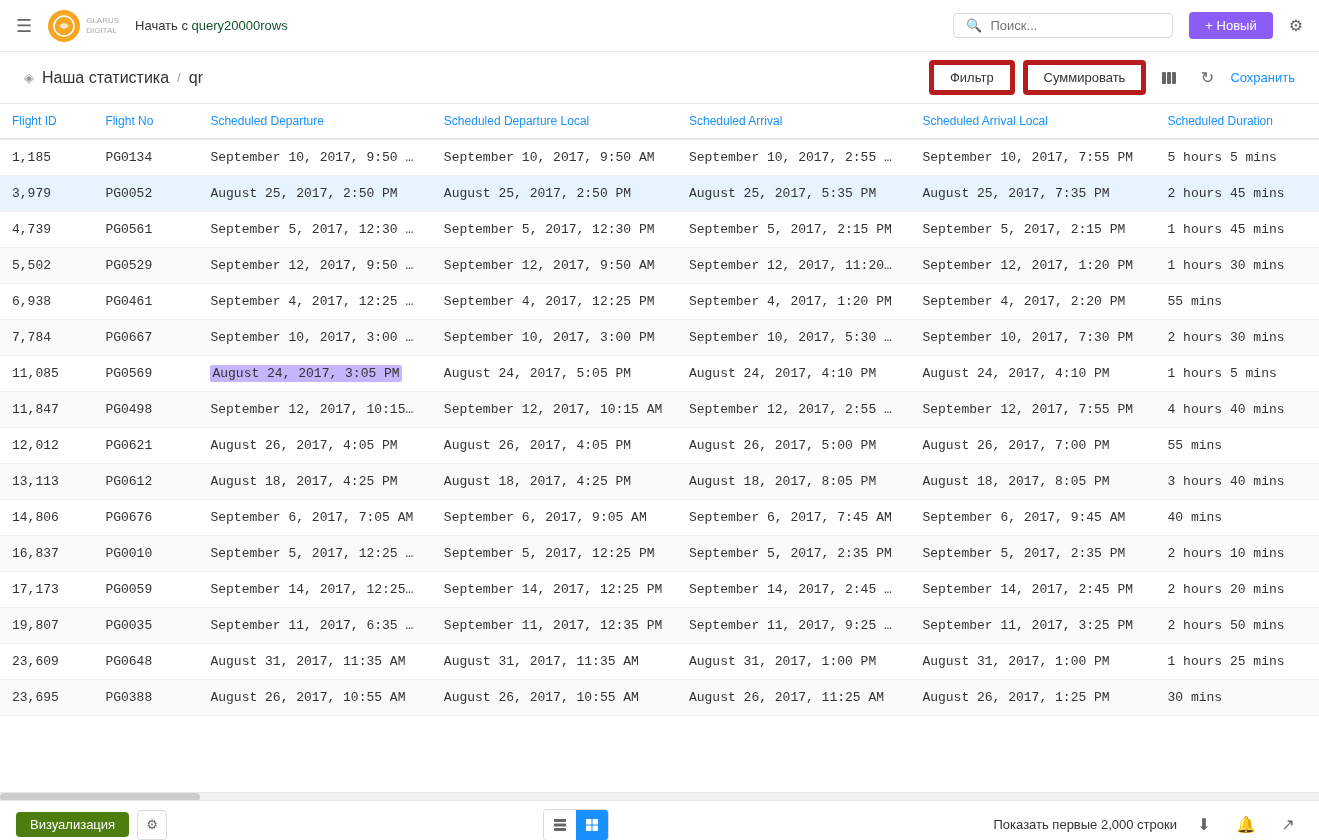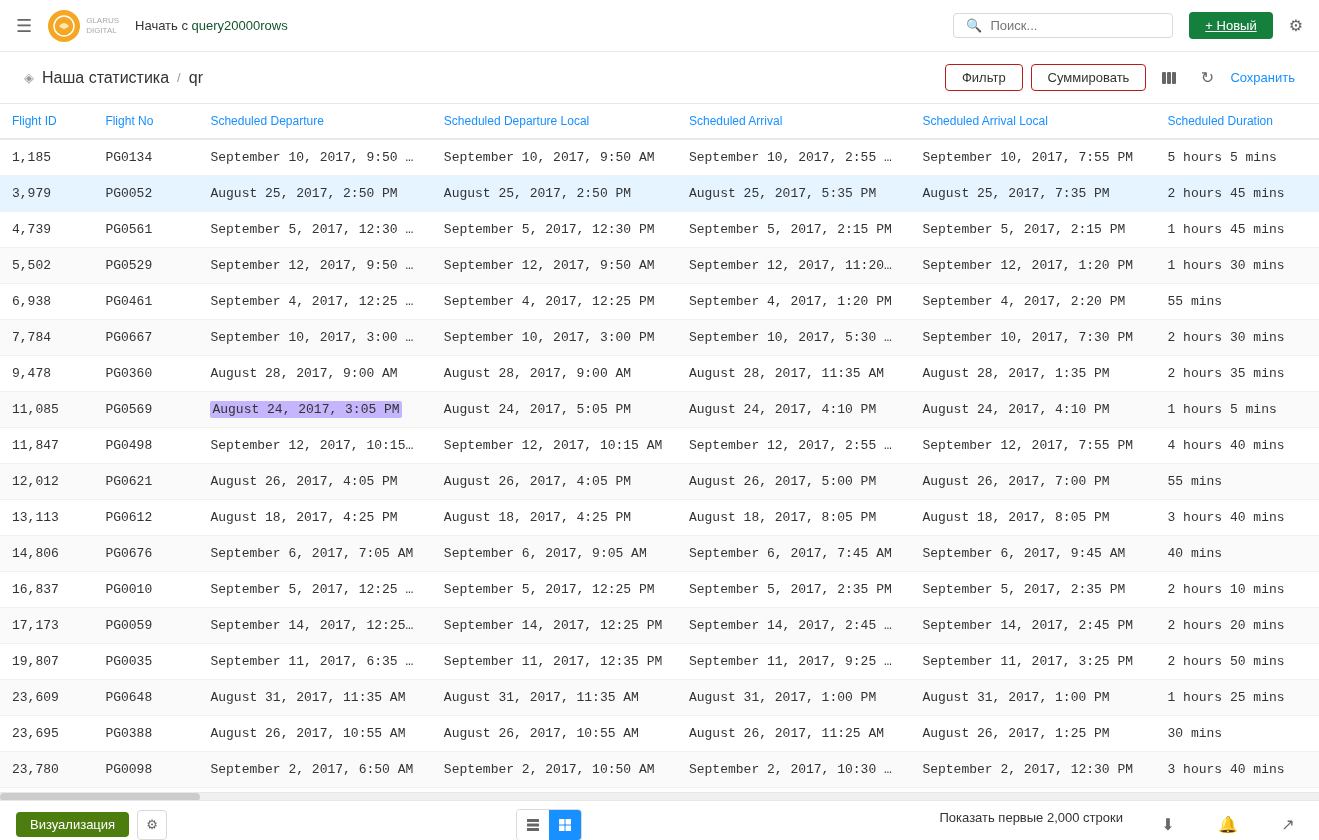--- a/index.html
+++ b/index.html
@@ -8,31 +8,31 @@
     
     .header { display: flex; align-items: center; height: 52px; border-bottom: 1px solid #e8e8e8; padding: 0 16px; gap: 16px; }
     .hamburger { cursor: pointer; color: #666; font-size: 18px; }
     .logo { display: flex; align-items: center; gap: 6px; }
     .logo-circle { width: 32px; height: 32px; border-radius: 50%; background: #f5a623; display: flex; align-items: center; justify-content: center; color: white; font-size: 11px; font-weight: bold; }
     .logo-text { font-size: 9px; color: #999; line-height: 1.2; }
     .nav-link { font-size: 13px; color: #333; }
     .nav-link a { color: #14532d; text-decoration: none; }
     .search-bar { margin-left: auto; display: flex; align-items: center; border: 1px solid #d9d9d9; border-radius: 4px; padding: 4px 12px; gap: 8px; width: 220px; background: #fff; }
     .search-bar input { border: none; outline: none; font-size: 13px; color: #999; width: 100%; }
-    .new-btn { display: flex; align-items: center; gap: 6px; background: #15803d; color: white; border: none; border-radius: 4px; padding: 6px 16px; font-size: 13px; cursor: pointer; text-decoration: underline; }
+    .new-btn { display: flex; align-items: center; gap: 6px; background: #8b5cf6; color: white; border: none; border-radius: 4px; padding: 6px 16px; font-size: 13px; cursor: pointer; }
     .settings-icon { font-size: 16px; color: #666; cursor: pointer; }
 
     
     .breadcrumb-bar { display: flex; align-items: center; height: 52px; padding: 0 24px; border-bottom: 1px solid #e8e8e8; gap: 8px; }
     .breadcrumb-icon { color: #999; }
     .breadcrumb-text { font-size: 16px; color: #333; font-weight: 500; }
     .breadcrumb-divider { color: #999; }
     .breadcrumb-current { font-size: 16px; color: #333; }
     .breadcrumb-actions { margin-left: auto; display: flex; align-items: center; gap: 8px; }
-    .filter-btn, .summarize-btn { border: 1px solid #b91c1c; border-radius: 4px; padding: 5px 16px; background: #fff; cursor: pointer; font-size: 13px; color: #333; }
+    .filter-btn, .summarize-btn { border: 5px solid #b91c1c; border-radius: 4px; padding: 5px 16px; background: #fff; cursor: pointer; font-size: 13px; color: #333; }
     .icon-btn { width: 30px; height: 30px; display: flex; align-items: center; justify-content: center; border: none; background: none; cursor: pointer; color: #666; font-size: 16px; }
     .save-link { color: #1890ff; cursor: pointer; font-size: 13px; text-decoration: none; }
 
     
     .table-container { overflow: auto; height: calc(840px - 52px - 52px - 48px); position: relative; }
     table { width: 100%; border-collapse: collapse; table-layout: fixed; min-width: 1300px; padding-left: 11px; }
     thead th { position: sticky; top: 0; background: #fff; border-bottom: 2px solid #e8e8e8; padding: 10px 12px; text-align: left; font-weight: 500; font-size: 12px; color: #1890ff; white-space: nowrap; cursor: pointer; }
     tbody tr { border-bottom: 1px solid #f0f0f0; font-family: Liberation Mono, monospace; }
     tbody tr:nth-child(even) { background: #fafafa; }
     tbody tr.selected { background: #e6f4ff; }
@@ -46,21 +46,21 @@
     .col-sched-dur { width: 140px; }
 
     
     .h-scrollbar { height: 8px; background: #f0f0f0; border-top: 1px solid #e8e8e8; }
     .h-scrollbar-thumb { width: 200px; height: 8px; background: #ccc; border-radius: 4px; margin-left: 0; }
 
     
     .footer { display: flex; align-items: center; height: 48px; padding: 0 16px; border-top: 1px solid #e8e8e8; background: #fff; }
     .viz-btn { background: #4d7c0f; color: white; border: none; border-radius: 4px; padding: 5px 14px; font-size: 13px; cursor: pointer; }
     .settings-gear { width: 30px; height: 30px; display: flex; align-items: center; justify-content: center; border: 1px solid #d9d9d9; border-radius: 4px; cursor: pointer; color: #666; margin-left: 8px; }
-    .footer-right { margin-left: auto; display: flex; align-items: flex-start; gap: 30px; color: #333; font-size: 13px; }
+    .footer-right { margin-left: auto; display: flex; align-items: center; gap: 12px; color: #333; font-size: 13px; }
     .view-toggle { display: flex; border: 1px solid #d9d9d9; border-radius: 4px; overflow: hidden; }
     .view-btn { width: 32px; height: 30px; display: flex; align-items: center; justify-content: center; cursor: pointer; background: #fff; border: none; color: #666; }
     .view-btn.active { background: #1890ff; color: white; }
     .footer-icon-btn { width: 30px; height: 30px; display: flex; align-items: center; justify-content: center; border: none; background: none; cursor: pointer; color: #666; font-size: 16px; }
 
     
     .cell-highlight { background: #c4b5fd; border-radius: 2px; padding: 1px 2px; }
   </style>
 </head>
 <body>
@@ -171,29 +171,20 @@
         <tr>
           <td>7,784</td>
           <td>PG0667</td>
           <td>September 10, 2017, 3:00 PM</td>
           <td>September 10, 2017, 3:00 PM</td>
           <td>September 10, 2017, 5:30 PM</td>
           <td>September 10, 2017, 7:30 PM</td>
           <td>2 hours 30 mins</td>
         </tr>
         <tr>
-          <td>9,478</td>
-          <td>PG0360</td>
-          <td>August 28, 2017, 9:00 AM</td>
-          <td>August 28, 2017, 9:00 AM</td>
-          <td>August 28, 2017, 11:35 AM</td>
-          <td>August 28, 2017, 1:35 PM</td>
-          <td>2 hours 35 mins</td>
-        </tr>
-        <tr>
           <td>11,085</td>
           <td>PG0569</td>
           <td><span class="cell-highlight">August 24, 2017, 3:05 PM</span></td>
           <td>August 24, 2017, 5:05 PM</td>
           <td>August 24, 2017, 4:10 PM</td>
           <td>August 24, 2017, 4:10 PM</td>
           <td>1 hours 5 mins</td>
         </tr>
         <tr>
           <td>11,847</td>
@@ -268,29 +259,20 @@
           <td>1 hours 25 mins</td>
         </tr>
         <tr>
           <td>23,695</td>
           <td>PG0388</td>
           <td>August 26, 2017, 10:55 AM</td>
           <td>August 26, 2017, 10:55 AM</td>
           <td>August 26, 2017, 11:25 AM</td>
           <td>August 26, 2017, 1:25 PM</td>
           <td>30 mins</td>
-        </tr>
-        <tr>
-          <td>23,780</td>
-          <td>PG0098</td>
-          <td>September 2, 2017, 6:50 AM</td>
-          <td>September 2, 2017, 10:50 AM</td>
-          <td>September 2, 2017, 10:30 AM</td>
-          <td>September 2, 2017, 12:30 PM</td>
-          <td>3 hours 40 mins</td>
         </tr>
       </tbody>
   </table>
 </div>
 
 <div class="h-scrollbar">
   <div class="h-scrollbar-thumb"></div>
 </div>
 
 <div class="footer">

